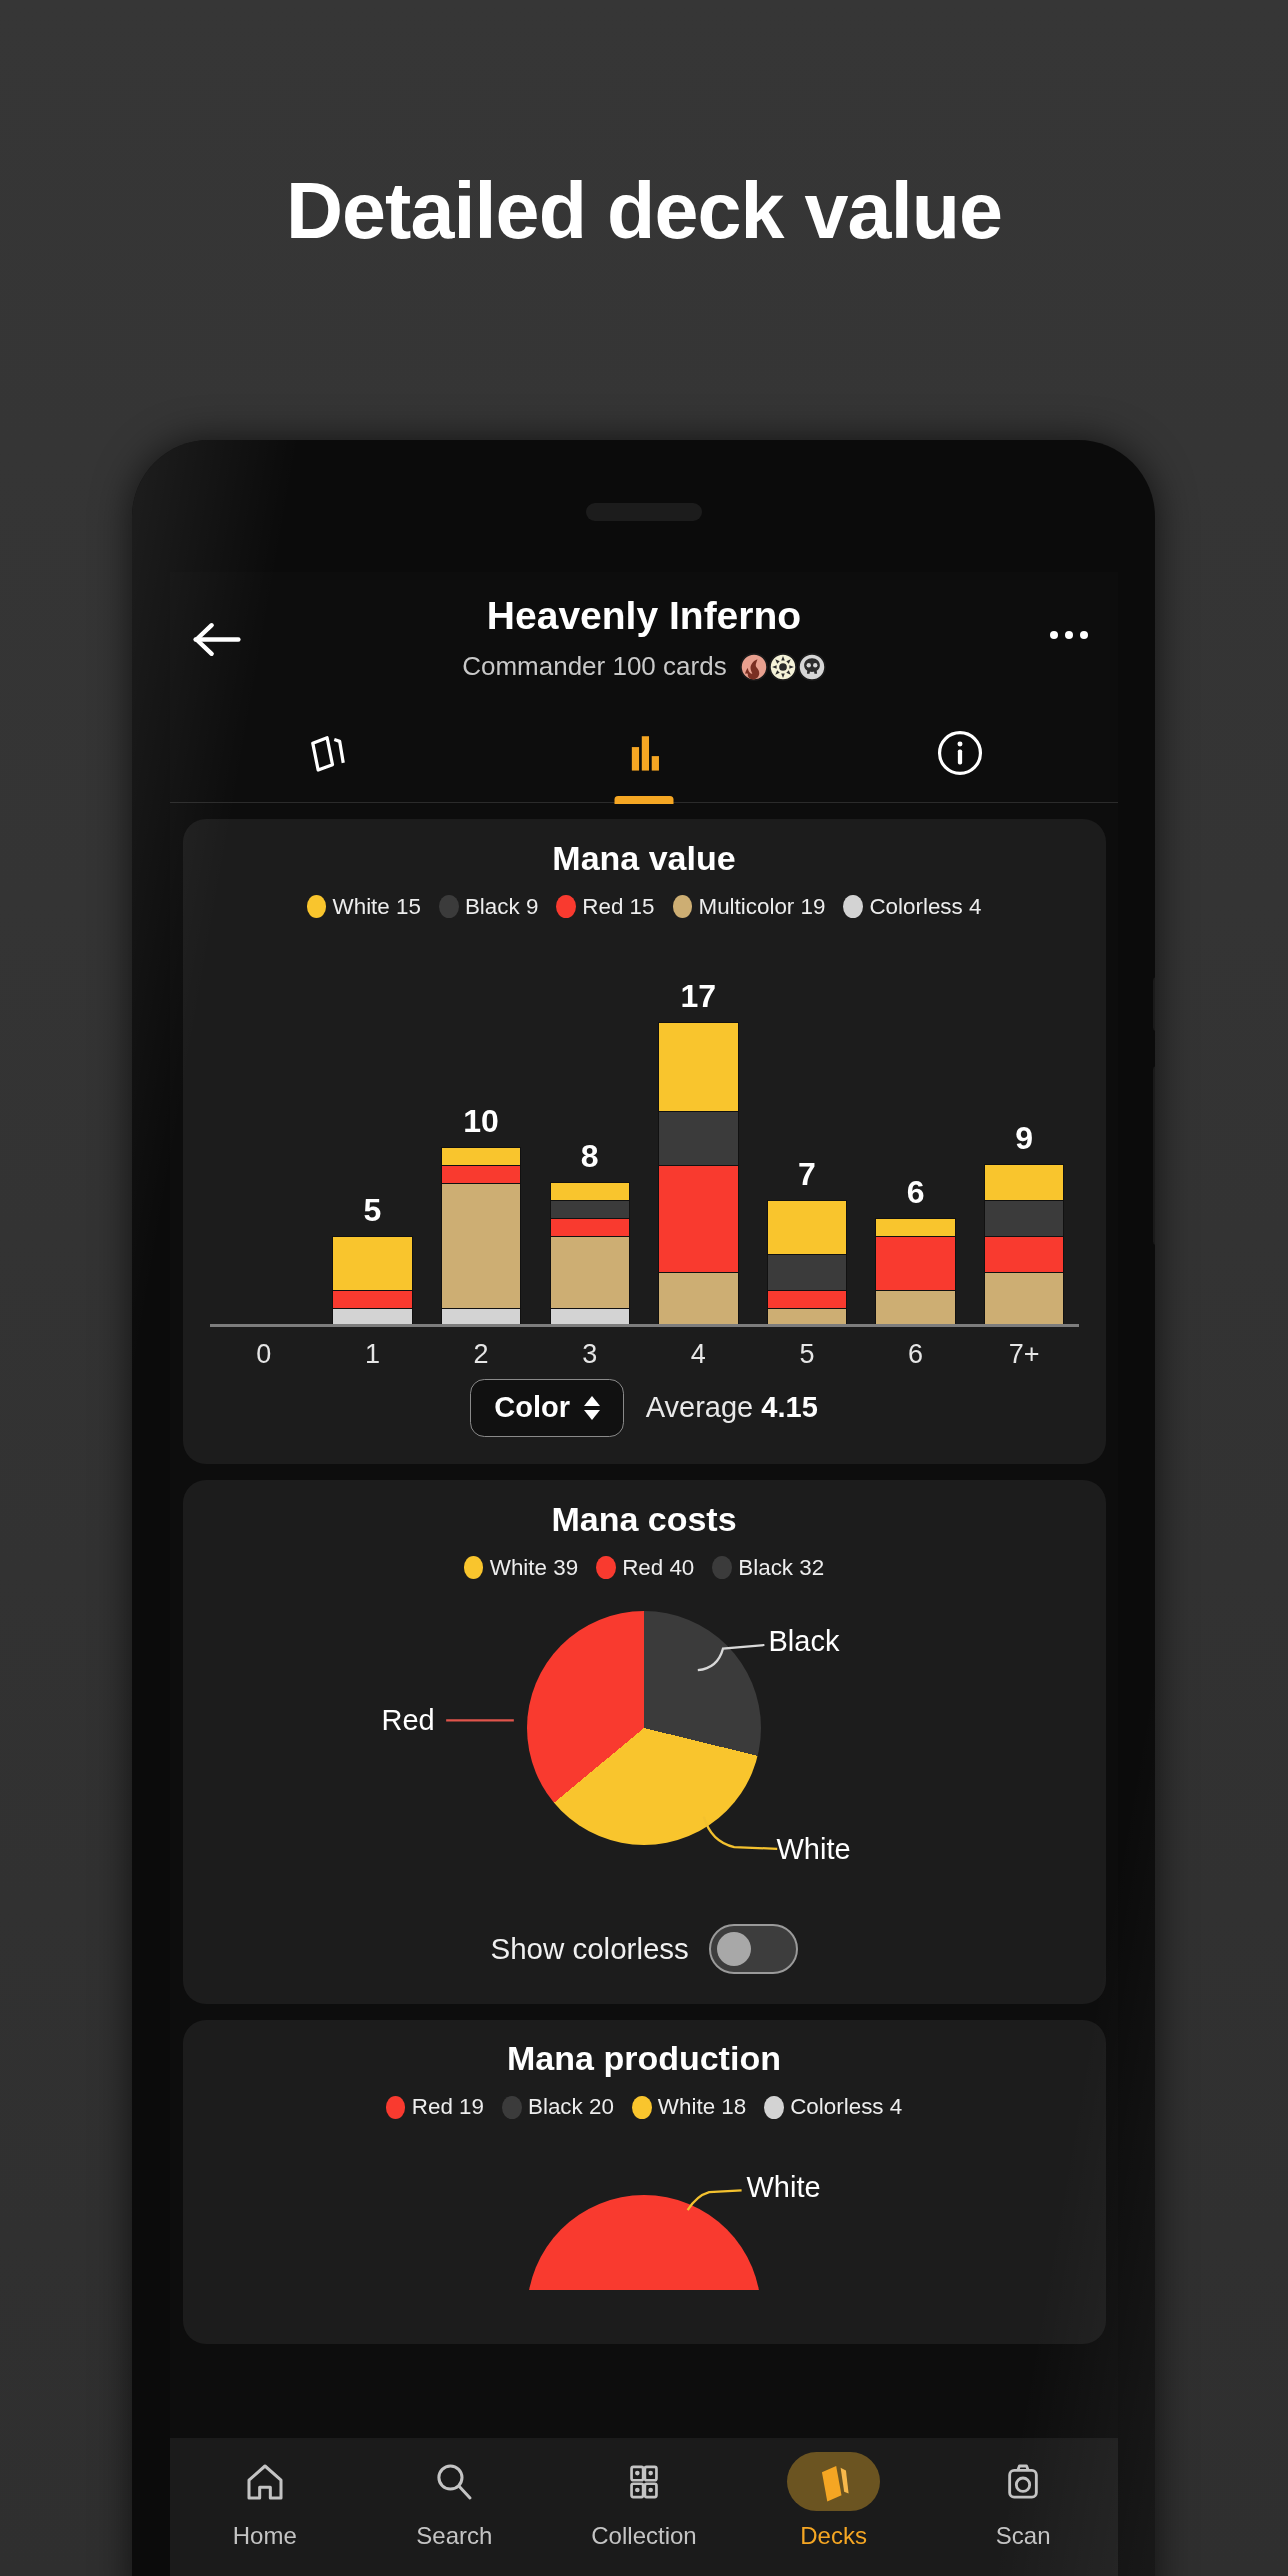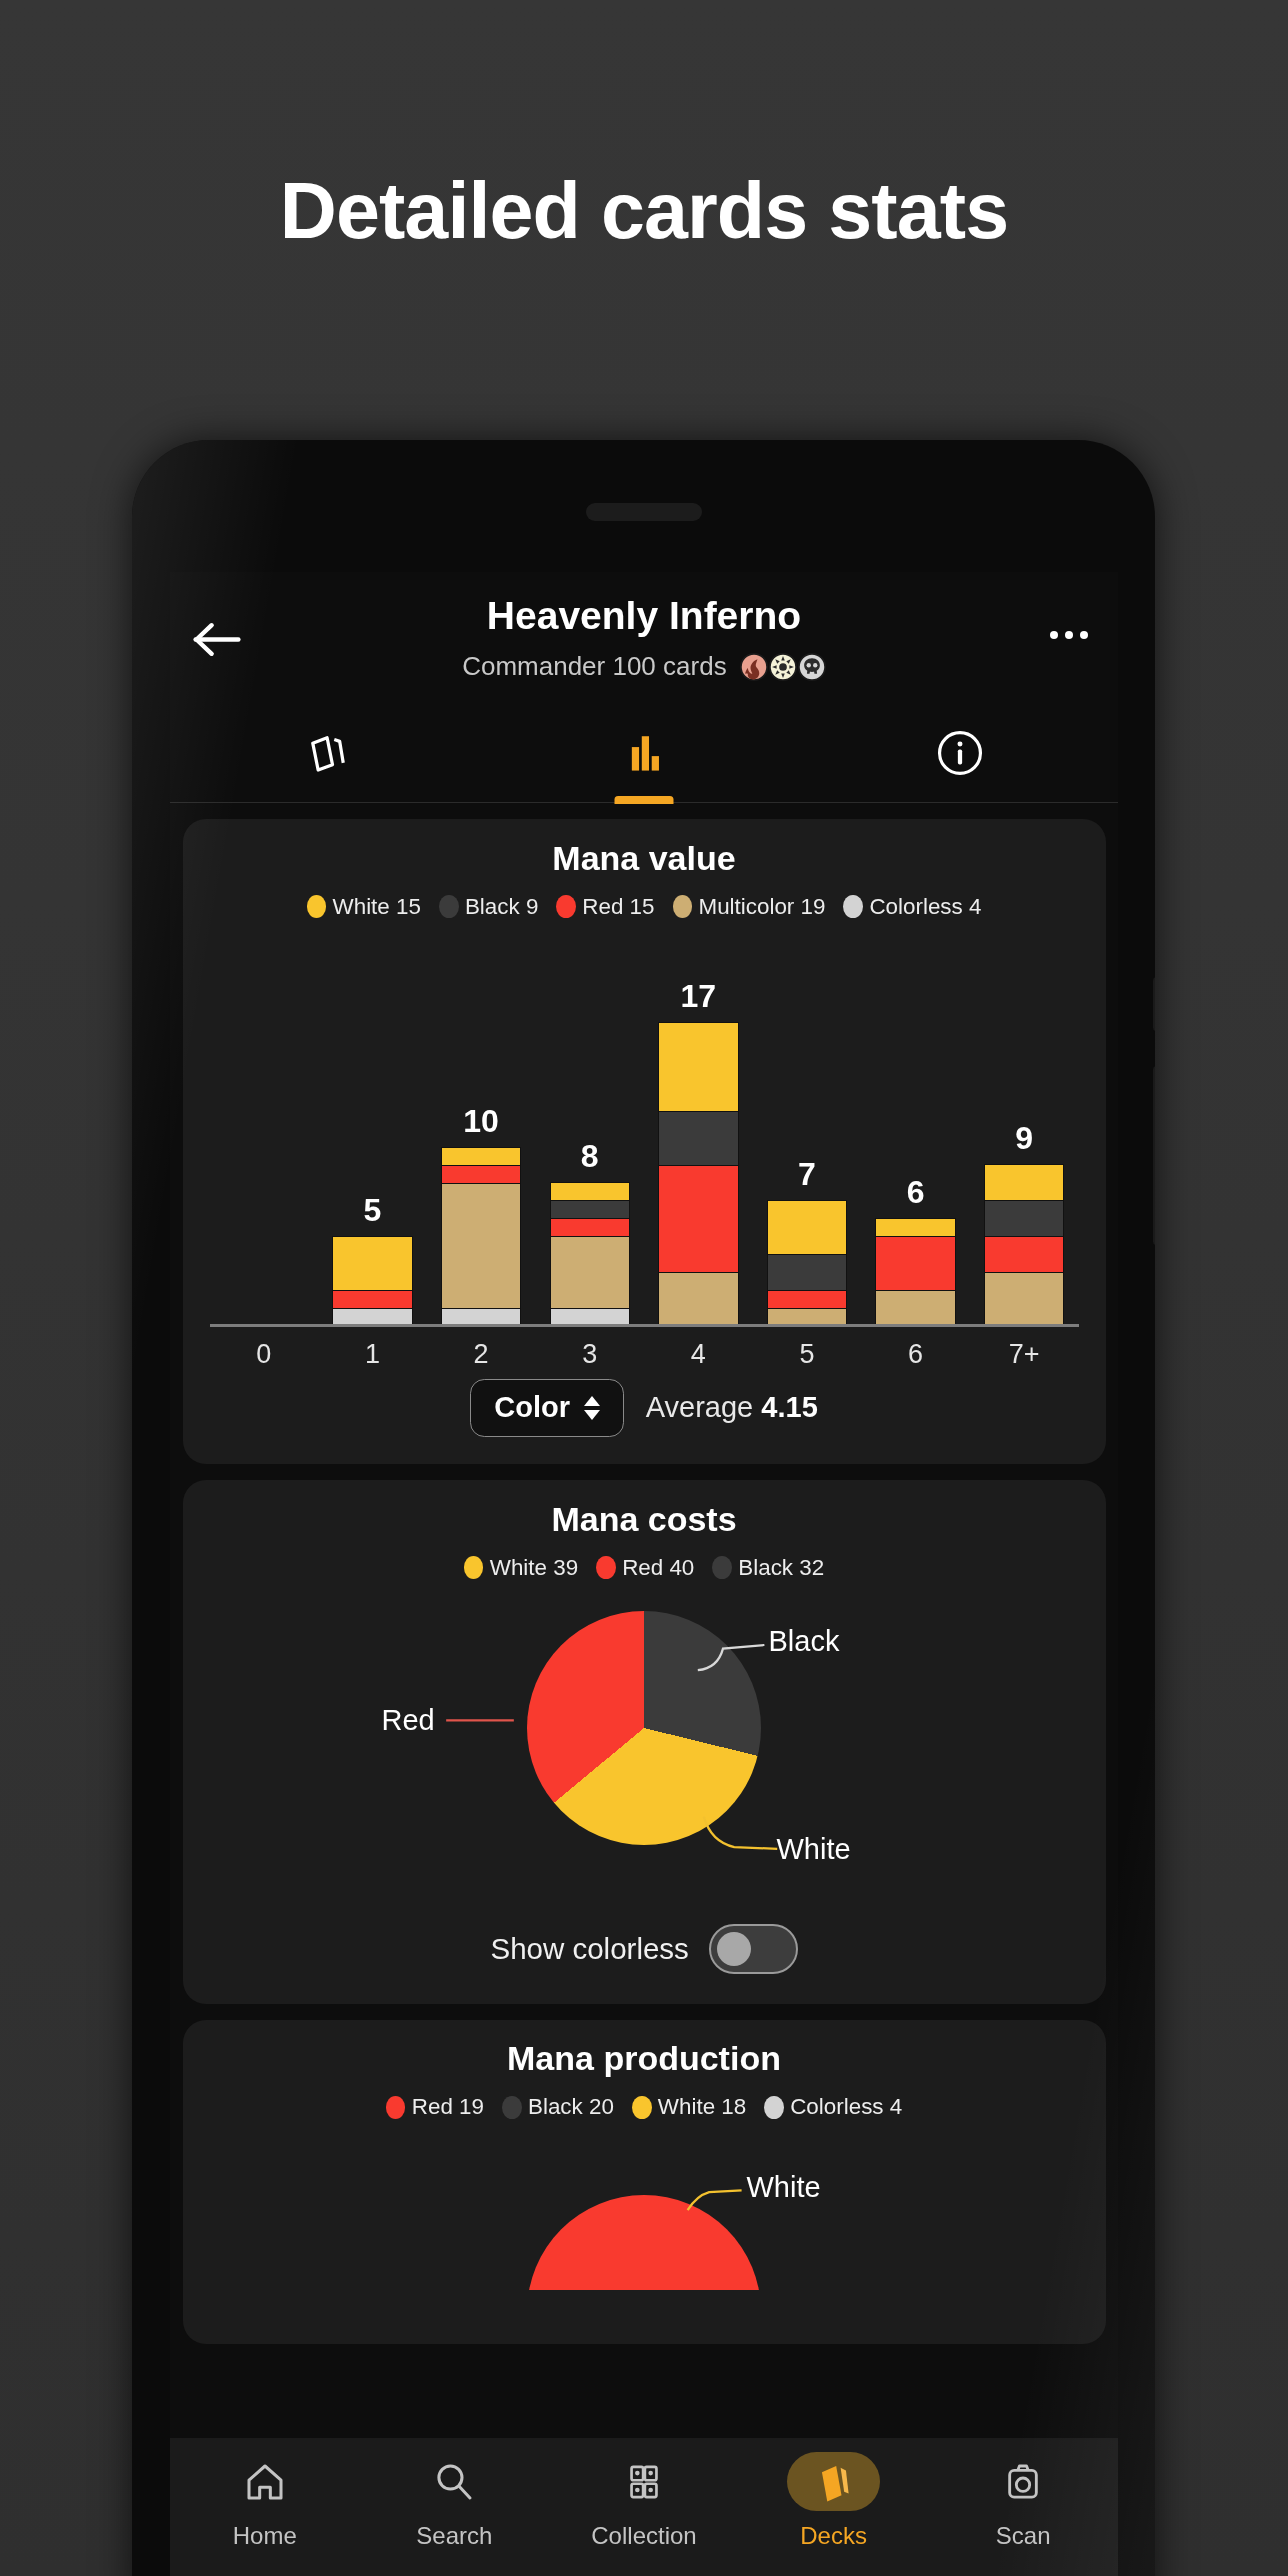--- a/index.html
+++ b/index.html
@@ -189,21 +189,21 @@
     width:93px; height:59px; border-radius:29.5px;
     display:flex; align-items:center; justify-content:center;
   }
   .nav-icon-box.active { background:#6b5421; }
   .nav-label { font-size:24px; color:#c4c4c4; }
   .nav-label.active { color:#F5A623; }
 </style>
 </head>
 <body>
 
-<div class="promo-title">Detailed cards stats</div>
+<div class="promo-title">Detailed deck value</div>
 
 <div class="phone">
   <div class="speaker"></div>
   <div class="side-btn b1"></div>
   <div class="side-btn b2"></div>
 
   <div class="screen">
 
     <div class="app-header">
       <div class="back-arrow">

